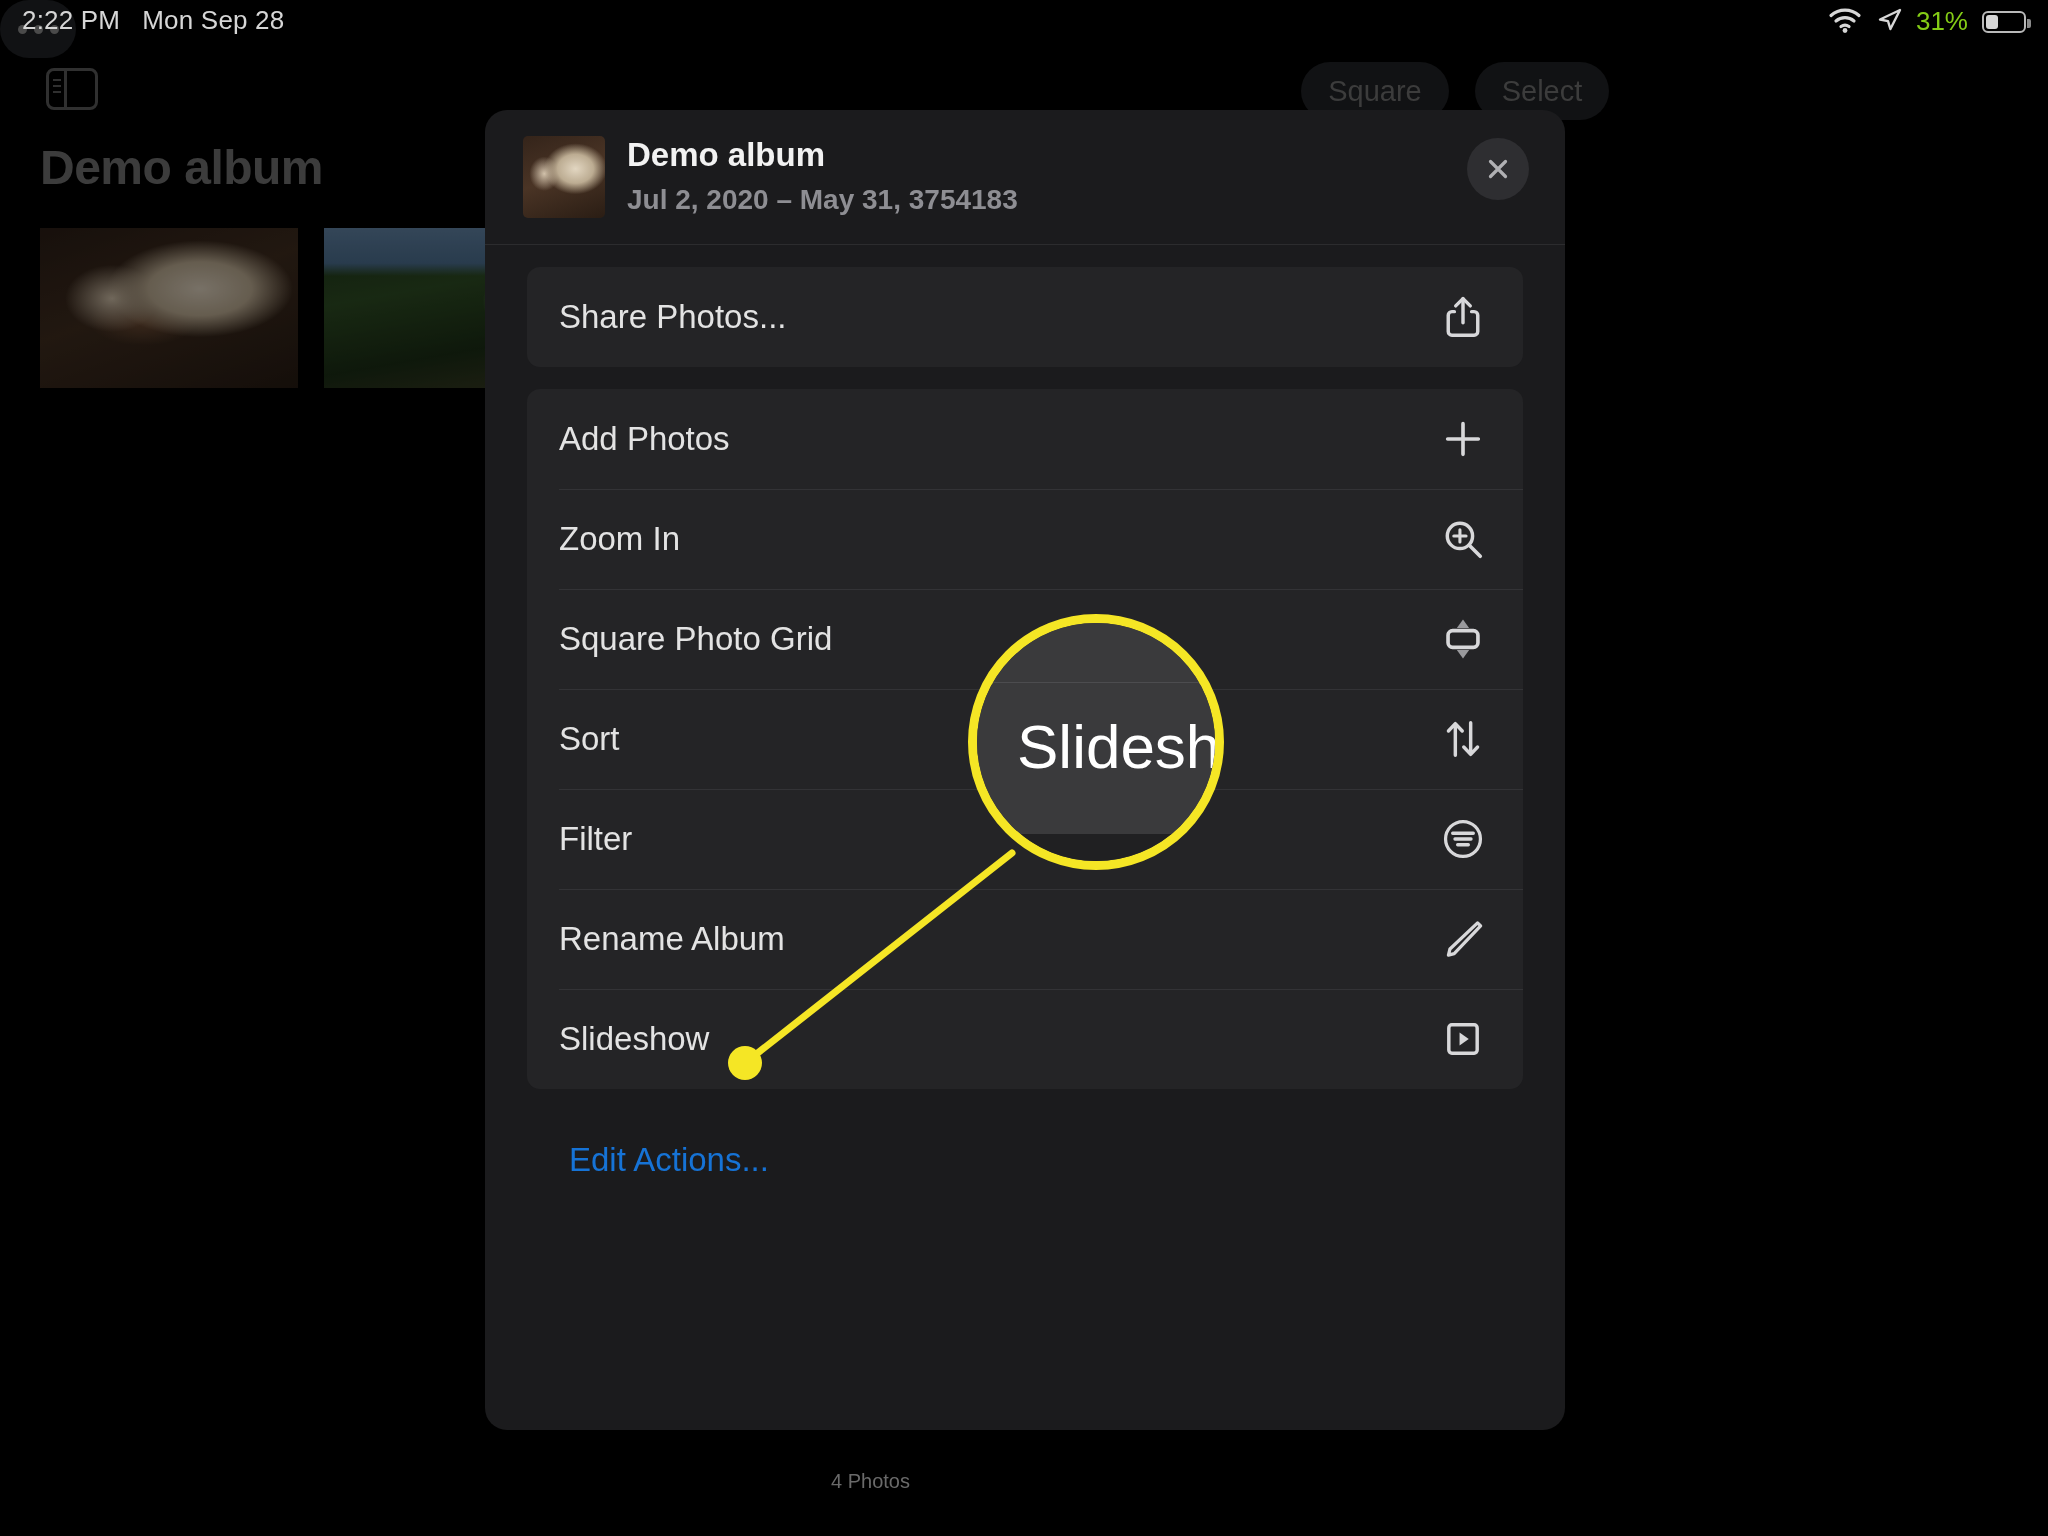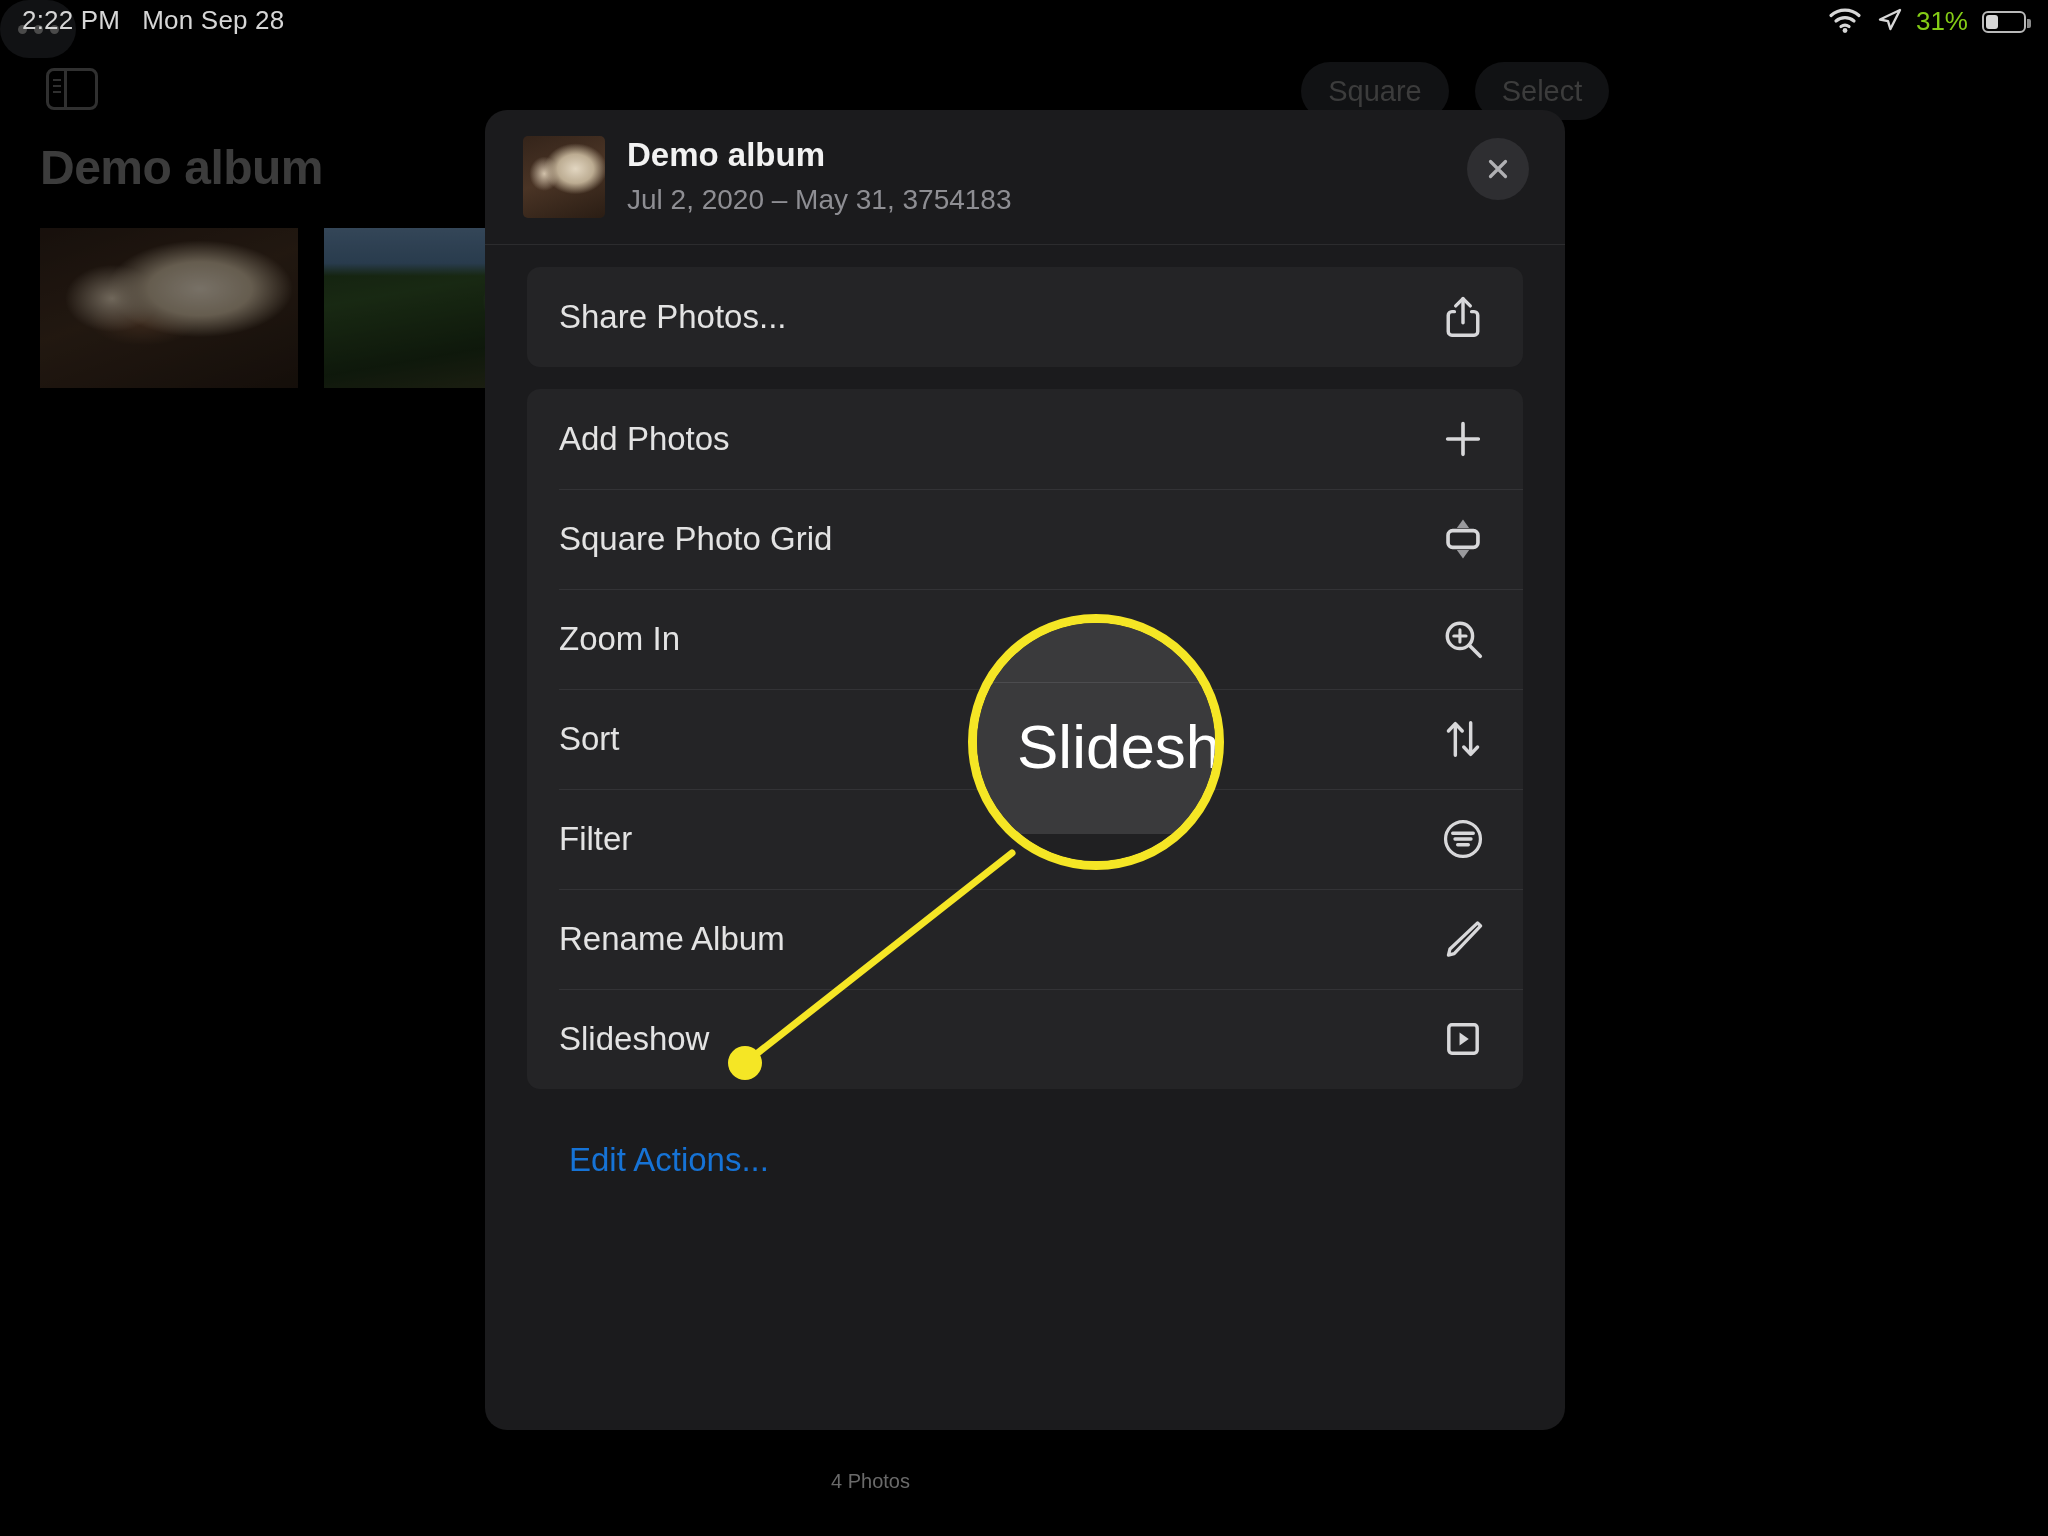--- a/index.html
+++ b/index.html
@@ -68,21 +68,21 @@
             background:#1b1b1d; border-radius:22px; overflow:hidden; }
 
   .dlg-header { position:relative; height:135px; border-bottom:1px solid #2c2c2e; }
   .dlg-thumb { position:absolute; left:38px; top:26px; width:82px; height:82px; border-radius:5px; overflow:hidden; }
   .dlg-thumb .img { width:100%; height:100%;
     background:
       radial-gradient(ellipse 52% 42% at 64% 40%, #e2d6c1 0%, #bcac92 42%, rgba(90,70,54,0) 74%),
       radial-gradient(ellipse 26% 30% at 26% 46%, #d2c2ab 0%, rgba(120,95,70,0) 70%),
       linear-gradient(160deg, #34241a 0%, #4a3425 48%, #2a1d14 100%); }
   .dlg-title { position:absolute; left:142px; top:26px; font-size:33px; font-weight:bold; color:#f2f2f2; }
-  .dlg-sub { position:absolute; left:142px; top:74px; font-size:28px; color:#8e8e93; }
+  .dlg-sub { position:absolute; left:142px; top:74px; font-size:28px; color:#8e8e93;font-weight:bold; }
   .dlg-close { position:absolute; right:36px; top:28px; width:62px; height:62px; border-radius:50%;
                background:#2e2e31; display:flex; align-items:center; justify-content:center; }
   .dlg-close svg { width:30px; height:30px; }
 
   .groups { padding:22px 42px 0 42px; }
   .group { background:#242426; border-radius:13px; overflow:hidden; margin-bottom:22px; }
   .mrow { position:relative; height:100px; display:flex; align-items:center;
           padding:0 34px 0 32px;justify-content:center; }
   .mrow + .mrow::before { content:""; position:absolute; left:32px; right:0; top:0;
                           height:1px; background:#333336; }
@@ -202,37 +202,37 @@
         <div class="mrow">
           <span class="lbl">Add Photos</span>
           <span class="ic">
             <svg viewBox="0 0 24 24">
               <path d="M12 4 V20 M4 12 H20" stroke="#d8d8da" stroke-width="1.9" stroke-linecap="round"></path>
             </svg>
           </span>
         </div>
 
         <div class="mrow">
+          <span class="lbl">Zoom In</span>
+          <span class="ic">
+            <svg viewBox="0 0 24 24">
+              <circle cx="10.4" cy="10.4" r="6.6" stroke="#d8d8da" stroke-width="1.8" fill="none"></circle>
+              <path d="M10.4 7.2 V13.6 M7.2 10.4 H13.6" stroke="#d8d8da" stroke-width="1.6" stroke-linecap="round"></path>
+              <path d="M15.4 15.4 L21 21" stroke="#d8d8da" stroke-width="1.9" stroke-linecap="round"></path>
+            </svg>
+          </span>
+        </div>
+
+        <div class="mrow">
           <span class="lbl">Square Photo Grid</span>
           <span class="ic">
             <svg viewBox="0 0 24 24">
               <path d="M12 1.8 L15.2 6.2 H8.8 Z" fill="#9a9a9d"></path>
               <rect x="4.2" y="7.6" width="15.6" height="8.8" rx="2.4" stroke="#d8d8da" stroke-width="1.9" fill="none"></rect>
               <path d="M12 22.2 L8.8 17.8 H15.2 Z" fill="#9a9a9d"></path>
-            </svg>
-          </span>
-        </div>
-
-        <div class="mrow">
-          <span class="lbl">Zoom In</span>
-          <span class="ic">
-            <svg viewBox="0 0 24 24">
-              <circle cx="10.4" cy="10.4" r="6.6" stroke="#d8d8da" stroke-width="1.8" fill="none"></circle>
-              <path d="M10.4 7.2 V13.6 M7.2 10.4 H13.6" stroke="#d8d8da" stroke-width="1.6" stroke-linecap="round"></path>
-              <path d="M15.4 15.4 L21 21" stroke="#d8d8da" stroke-width="1.9" stroke-linecap="round"></path>
             </svg>
           </span>
         </div>
 
         <div class="mrow">
           <span class="lbl">Sort</span>
           <span class="ic">
             <svg viewBox="0 0 24 24">
               <path d="M8 20.5 V4.2 M4.4 7.8 L8 4 L11.6 7.8" stroke="#d8d8da" stroke-width="1.8" fill="none" stroke-linecap="round" stroke-linejoin="round"></path>
               <path d="M16 3.5 V19.8 M12.4 16.2 L16 20 L19.6 16.2" stroke="#d8d8da" stroke-width="1.8" fill="none" stroke-linecap="round" stroke-linejoin="round"></path>

